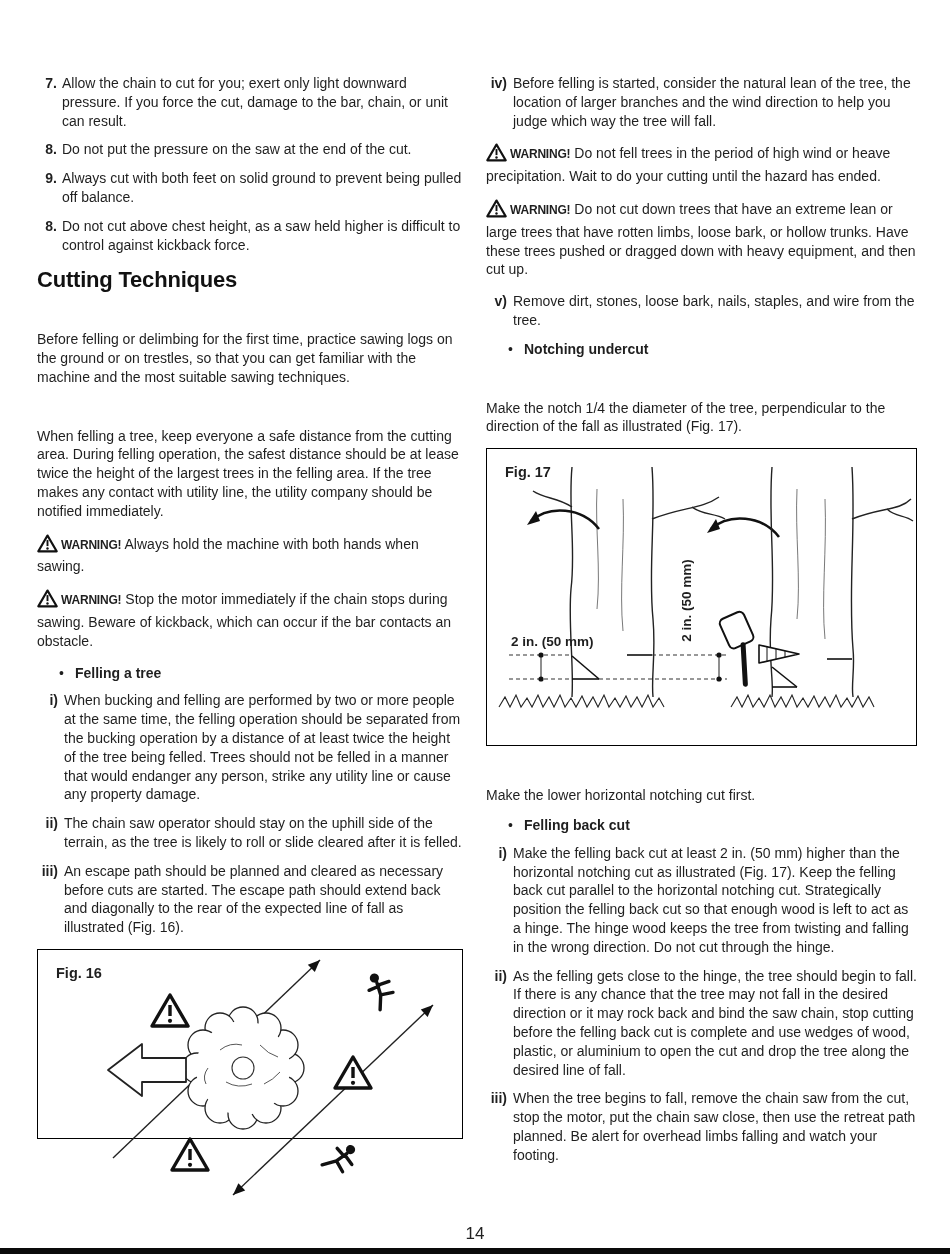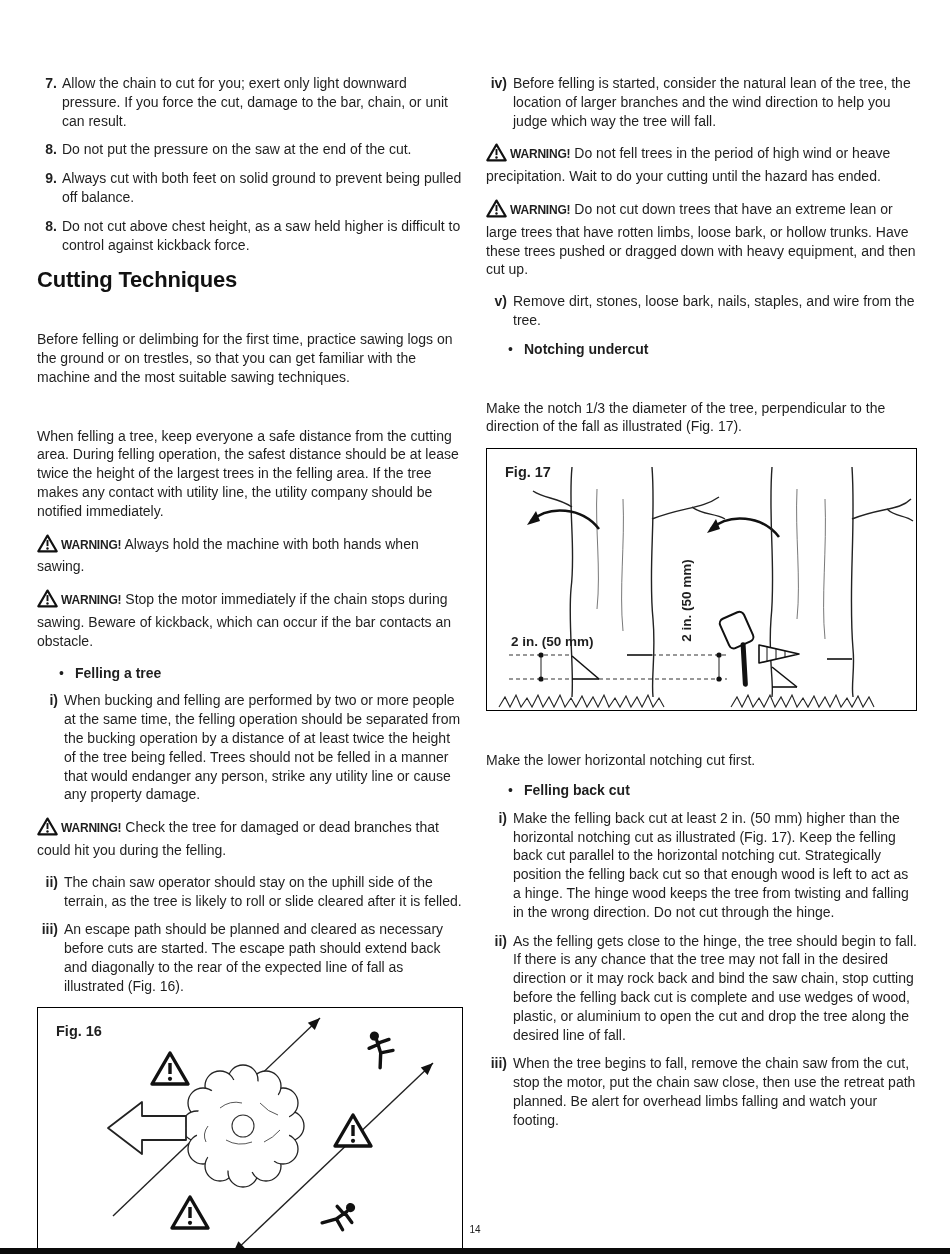--- a/index.html
+++ b/index.html
@@ -34,41 +34,41 @@
   .bullet-row { display:flex; margin:4px 0 9px 22px; }
   .bullet-row .bullet-glyph { flex:0 0 16px; }
   .bullet-row .bullet-label { font-weight:bold; }
 
   .figure-box {
     border:1px solid #000;
     position:relative;
     background:#fff;
     margin-top:12px;
   }
-  .fig16-box { width:426px; height:285px; margin-bottom:0; }
-  .fig17-box { width:431px; height:263px; }
+  .fig16-box { width:426px; height:190px; margin-bottom:0; }
+  .fig17-box { width:431px; height:298px; }
   .fig-label {
     position:absolute; left:18px; top:14px;
     font-weight:bold; font-size:14.5px; z-index:3;
   }
   .fig-svg { position:absolute; left:0; top:0; }
 
   .dim-label-h {
     position:absolute; left:24px; top:184px;
     font-weight:bold; font-size:13.5px; z-index:3; white-space:nowrap;
   }
   .dim-label-v {
     position:absolute; left:140px; top:142px; width:120px;
     text-align:center; transform:rotate(-90deg);
     font-weight:bold; font-size:13.5px; z-index:3; white-space:nowrap;
   }
 
   .page-number {
     position:absolute; left:0; right:0; top:1224px;
-    text-align:center; font-size:10px; color:#222;
+    text-align:center; font-size:17px; color:#222;
   }
   .page-edge-bar {
     position:absolute; left:0; right:0; bottom:0; height:6px;
     background:#0a0a0a;
   }
 </style>
 </head>
 <body>
 
 <div class="page">
@@ -122,30 +122,20 @@
     <div class="bullet-row">
       <span class="bullet-glyph">•</span>
       <span class="bullet-label">Felling a tree</span>
     </div>
 
     <div class="sub-item">
       <span class="marker">i)</span>
       <span class="itext">When bucking and felling are performed by two or more people at the same time, the felling operation should be separated from the bucking operation by a distance of at least twice the height of the tree being felled. Trees should not be felled in a manner that would endanger any person, strike any utility line or cause any property damage.</span>
     </div>
 
-    <p class="warning-para">
-      <span class="warn-icon">
-        <svg width="21" height="19" viewBox="0 0 24 22">
-            <path d="M12 1.8 L22.6 20 L1.4 20 Z" fill="none" stroke="#111" stroke-width="2.6" stroke-linejoin="round"></path>
-            <rect x="10.9" y="7" width="2.2" height="7" fill="#111"></rect>
-            <circle cx="12" cy="16.8" r="1.4" fill="#111"></circle>
-          </svg>
-      </span><strong class="warn-label">WARNING!</strong>
-      <span>Check the tree for damaged or dead branches that could hit you during the felling.</span>
-    </p>
 
     <div class="sub-item">
       <span class="marker">ii)</span>
       <span class="itext">The chain saw operator should stay on the uphill side of the terrain, as the tree is likely to roll or slide cleared after it is felled.</span>
     </div>
     <div class="sub-item">
       <span class="marker">iii)</span>
       <span class="itext">An escape path should be planned and cleared as necessary before cuts are started. The escape path should extend back and diagonally to the rear of the expected line of fall as illustrated (Fig. 16).</span>
     </div>
 
@@ -251,21 +241,21 @@
     <div class="sub-item">
       <span class="marker">v)</span>
       <span class="itext">Remove dirt, stones, loose bark, nails, staples, and wire from the tree.</span>
     </div>
 
     <div class="bullet-row">
       <span class="bullet-glyph">•</span>
       <span class="bullet-label">Notching undercut</span>
     </div>
 
-    <p class="body-para">Make the notch 1/3 the diameter of the tree, perpendicular to the direction of the fall as illustrated (Fig. 17).</p>
+    <p class="body-para">Make the notch 1/4 the diameter of the tree, perpendicular to the direction of the fall as illustrated (Fig. 17).</p>
 
     <div class="figure-box fig17-box">
       <span class="fig-label">Fig. 17</span>
       <span class="dim-label-h">2 in. (50 mm)</span>
       <span class="dim-label-v">2 in. (50 mm)</span>
       <svg class="fig-svg" width="429" height="295" viewBox="0 0 429 295">
 
         <g stroke="#222" stroke-width="1.4" fill="none">
           <path d="M85,18 C81,60 89,100 84,140 C81,175 87,215 85,248"></path>
           <path d="M165,18 C169,70 161,120 166,170 C169,205 164,228 166,248"></path>

